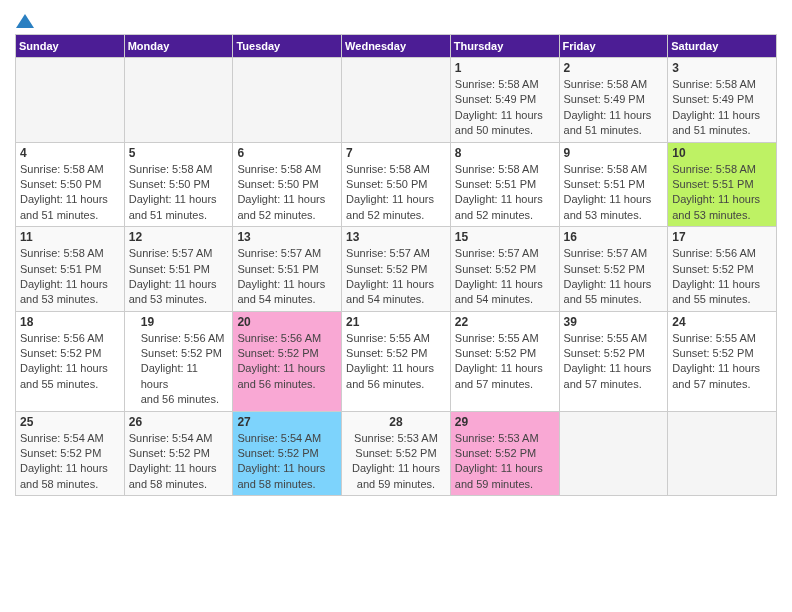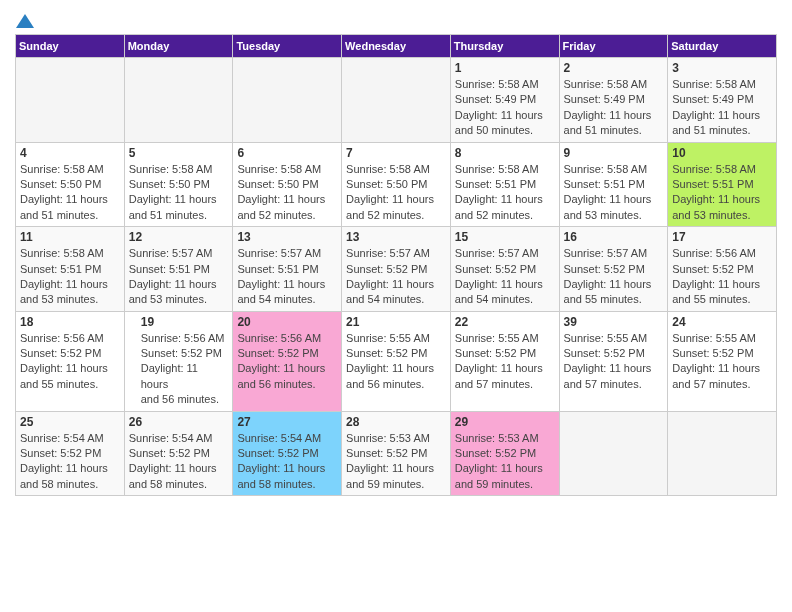--- a/index.html
+++ b/index.html
@@ -318,21 +318,21 @@
 Daylight: 11 hours
 and 58 minutes.</div>
           </td>
           <td style="background-color: #7dd3fc;">
             <span class="day-number">27</span>
             <div class="day-info" style="white-space: pre-line;">Sunrise: 5:54 AM
 Sunset: 5:52 PM
 Daylight: 11 hours
 and 58 minutes.</div>
           </td>
-          <td style="background-color: rgb(249, 249, 249);">
+          <td style="background-color: rgb(249, 249, 249); text-align: center;">
             <span class="day-number">28</span>
             <div class="day-info" style="white-space: pre-line;">Sunrise: 5:53 AM
 Sunset: 5:52 PM
 Daylight: 11 hours
 and 59 minutes.</div>
           </td>
           <td style="background-color: #f9a8d4;">
             <span class="day-number">29</span>
             <div class="day-info" style="white-space: pre-line;">Sunrise: 5:53 AM
 Sunset: 5:52 PM

